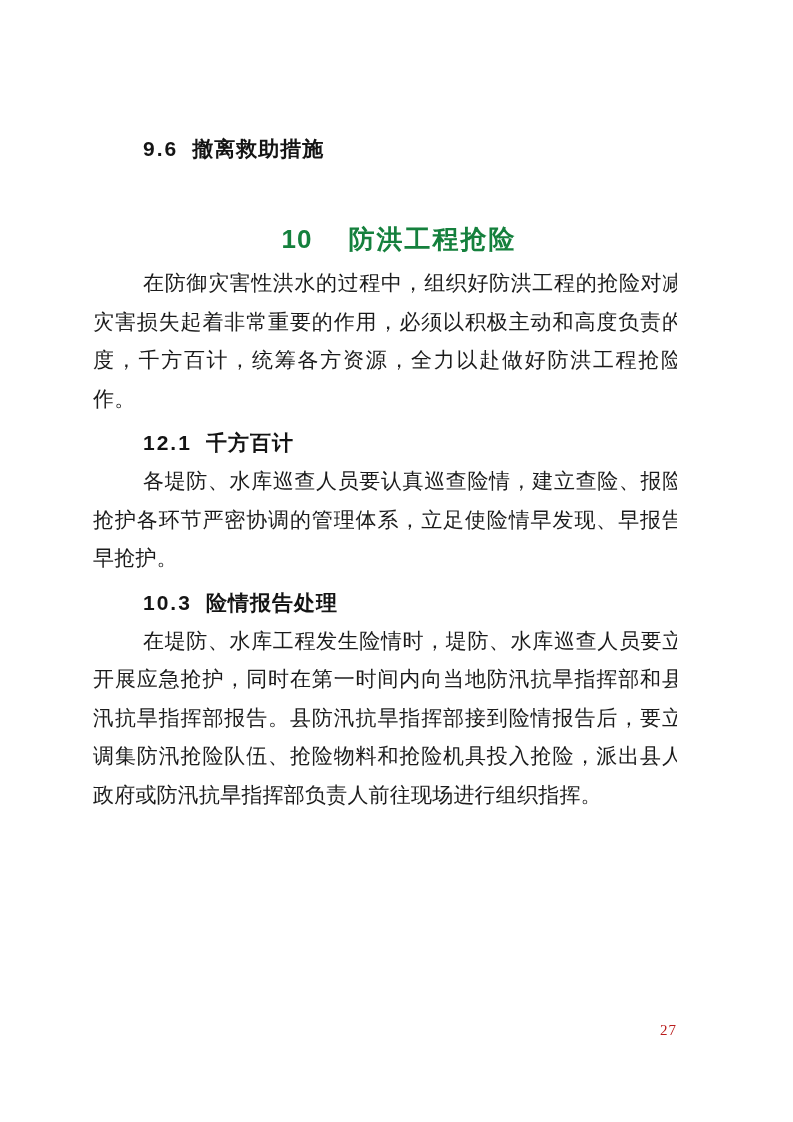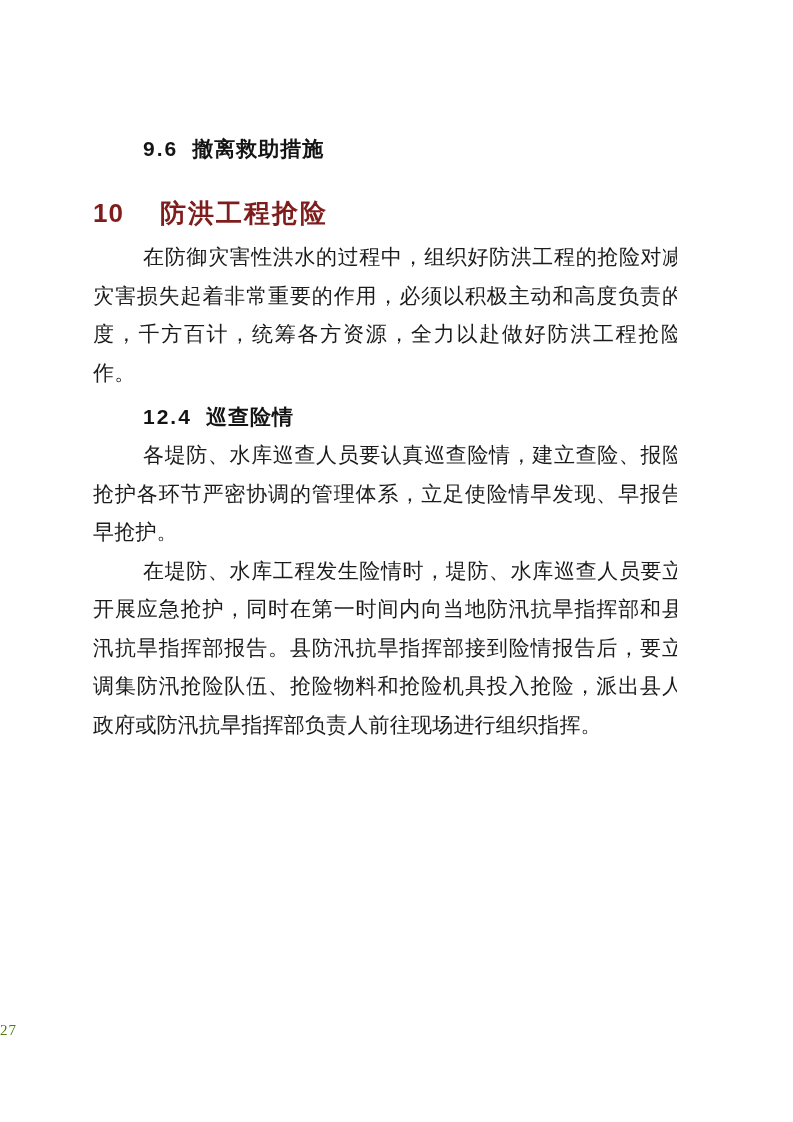--- a/index.html
+++ b/index.html
@@ -36,39 +36,40 @@
     letter-spacing: 1px;
     font-family: "Liberation Sans", "DejaVu Sans", sans-serif;
     color: #141414;
   }
   h2.sub-heading .heading-number {
     margin-right: 14px;
     letter-spacing: 2px;
   }
   h2.first-block { margin-top: 130px; }
   h1.chapter-heading {
-    margin: 22px 0 2px 0;
+    margin: 48px 0 2px 0;
     font-size: 26px;
     line-height: 46px;
     font-weight: bold;
+    text-align: center;
     letter-spacing: 2px;
     font-family: "Liberation Sans", "DejaVu Sans", sans-serif;
-    color: #7f1d1d;
+    color: #15803d;
   }
   h1.chapter-heading .heading-number { margin-right: 36px; letter-spacing: 1px; }
   .page-number {
     position: absolute;
     left: 0;
     right: 0;
     top: 1019px;
-    text-align: left;
+    text-align: right;
     font-size: 15px;
     line-height: 22px;
     letter-spacing: 1px;
-    color: #4d7c0f;
+    color: #b91c1c;
     font-family: "Liberation Serif", "DejaVu Serif", serif;
   }
 </style>
 </head>
 <body>
 
 <div class="page">
   <div class="content">
 
     <h2 class="sub-heading first-block">
@@ -78,24 +79,27 @@
 
     <h1 class="chapter-heading">
       <span class="heading-number">10</span><span class="heading-title">防洪工程抢险</span>
     </h1>
 
     <p class="body-para">在防御灾害性洪水的过程中，组织好防洪工程的抢险对减轻灾害损失起着非常重要的作用，必须以积极主动和高度负责的态度，千方百计，统筹各方资源，全力以赴做好防洪工程抢险工作。</p>
 
 
 
     <h2 class="sub-heading">
-      <span class="heading-number">12.4</span><span class="heading-title">巡查险情</span>
+      <span class="heading-number">12.1</span><span class="heading-title">千方百计</span>
     </h2>
 
     <p class="body-para">各堤防、水库巡查人员要认真巡查险情，建立查险、报险、抢护各环节严密协调的管理体系，立足使险情早发现、早报告、早抢护。</p>
 
+    <h2 class="sub-heading">
+      <span class="heading-number">10.3</span><span class="heading-title">险情报告处理</span>
+    </h2>
 
     <p class="body-para">在堤防、水库工程发生险情时，堤防、水库巡查人员要立即开展应急抢护，同时在第一时间内向当地防汛抗旱指挥部和县防汛抗旱指挥部报告。县防汛抗旱指挥部接到险情报告后，要立即调集防汛抢险队伍、抢险物料和抢险机具投入抢险，派出县人民政府或防汛抗旱指挥部负责人前往现场进行组织指挥。</p>
 
   </div>
 
   <div class="page-number">27</div>
 </div>
 
 </body></html>

